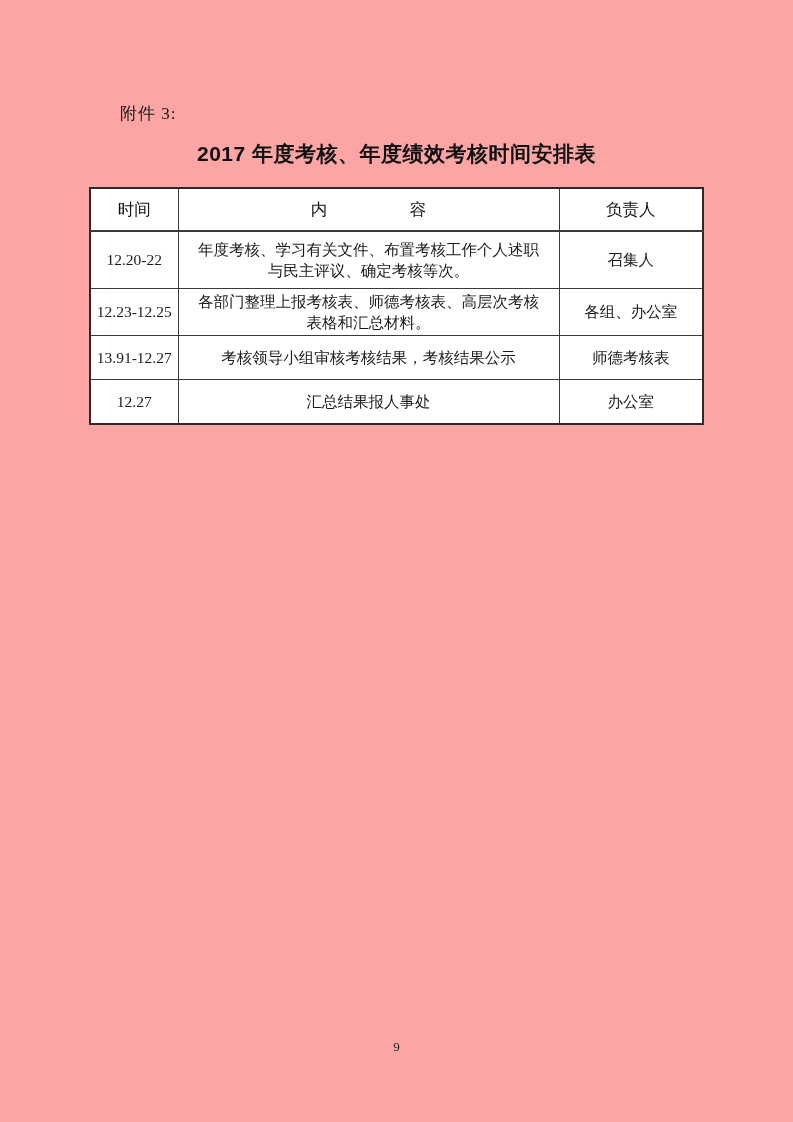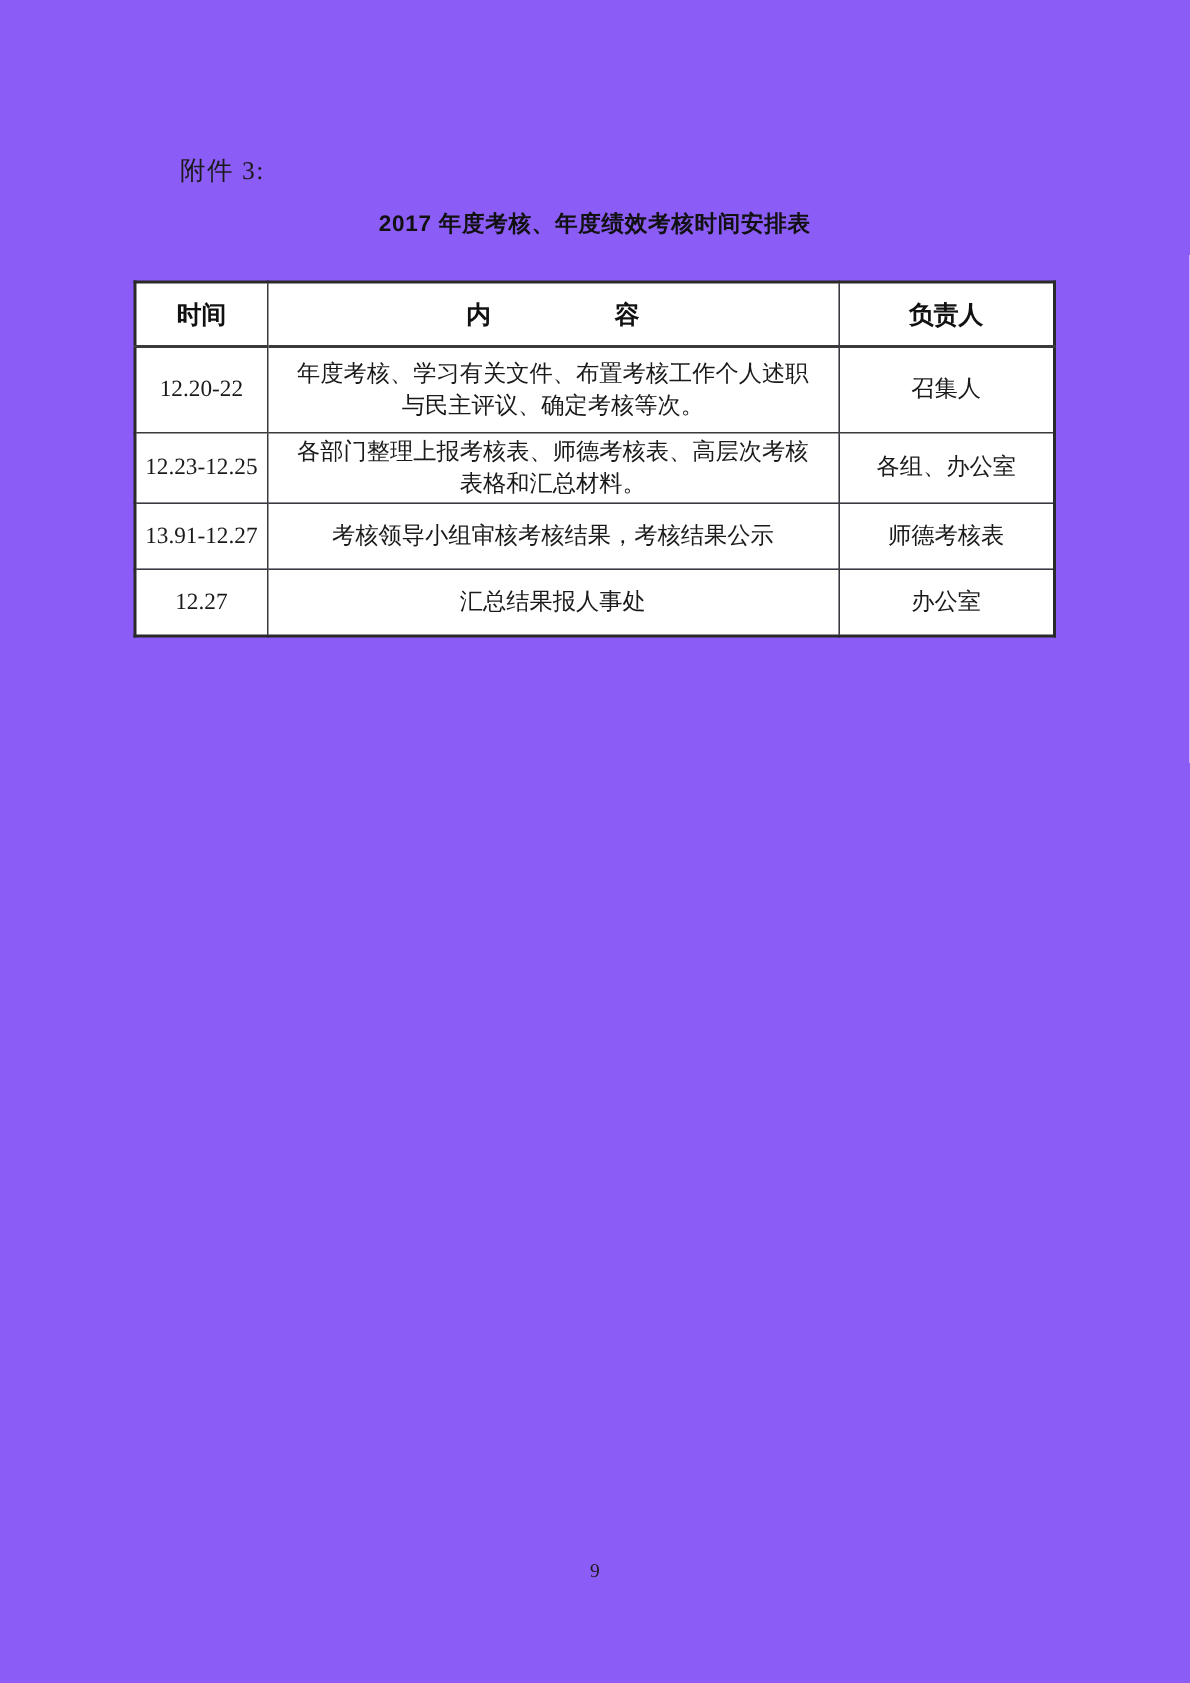--- a/index.html
+++ b/index.html
@@ -4,40 +4,40 @@
 <style>
   html, body {
     margin: 0;
     padding: 0;
     background: #ffffff;
   }
   .page {
     position: relative;
     width: 793px;
     height: 1122px;
-    background: #8b5cf6;
+    background: #fca5a5;
     color: #1a1a1a;
     font-family: "Liberation Serif", "DejaVu Serif", serif;
     overflow: hidden;
   }
   .attachment {
     position: absolute;
     left: 120px;
     top: 102px;
     font-size: 17px;
     letter-spacing: 1px;
   }
   .title {
     position: absolute;
     top: 140px;
     left: 0;
     width: 100%;
     margin: 0;
     text-align: center;
-    font-size: 15px;
+    font-size: 21px;
     font-weight: bold;
     letter-spacing: 0.5px;
     font-family: "Liberation Sans", "DejaVu Sans", sans-serif;
     color: #111111;
   }
   table.schedule {
     position: absolute;
     left: 89px;
     top: 187px;
     width: 613px;
@@ -52,21 +52,21 @@
   table.schedule td {
     border: 1px solid #3a3a3a;
     text-align: center;
     vertical-align: middle;
     padding: 0;
     background: #ffffff;
   }
   table.schedule thead tr { height: 43px; }
   table.schedule thead th {
     font-size: 16.5px;
-    font-weight: bold;
+    font-weight: normal;
     border-bottom: 2px solid #3a3a3a;
     color: #111111;
   }
   table.schedule tbody td {
     font-size: 15.5px;
     line-height: 21px;
   }
   table.schedule td.cell-content {
     padding: 0 18px;
   }

